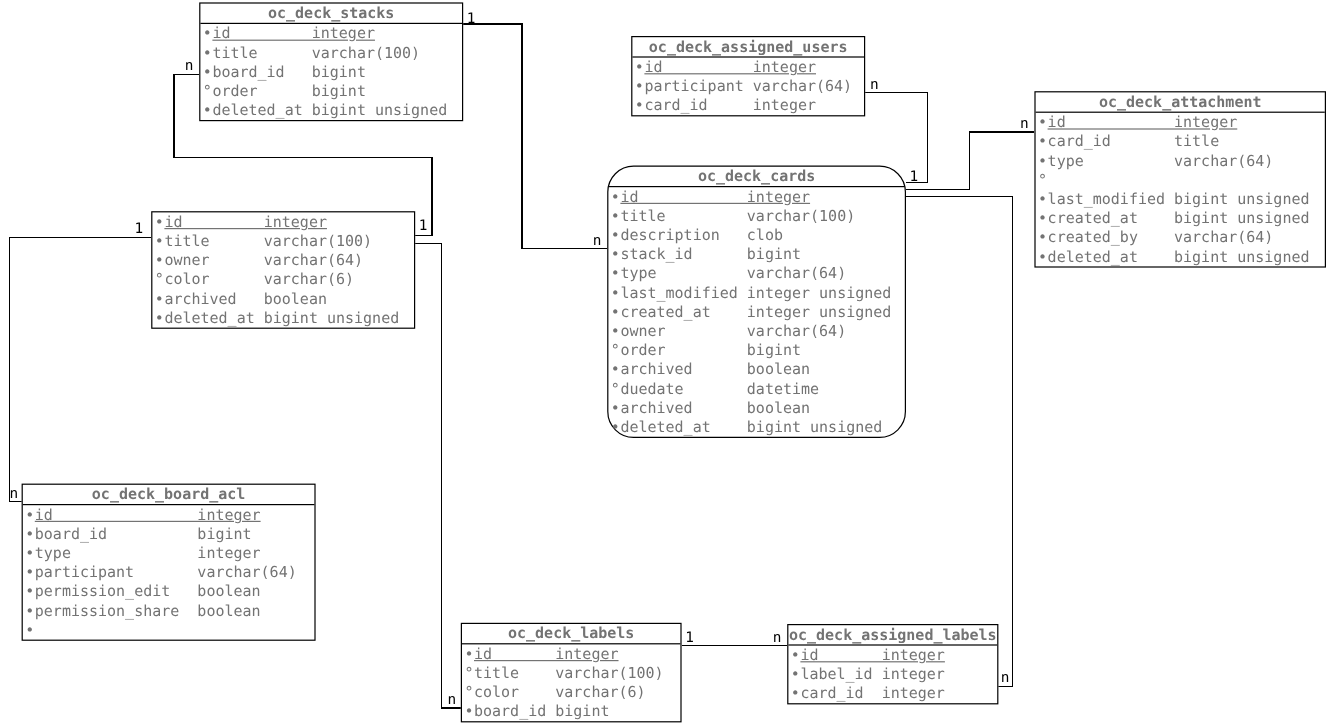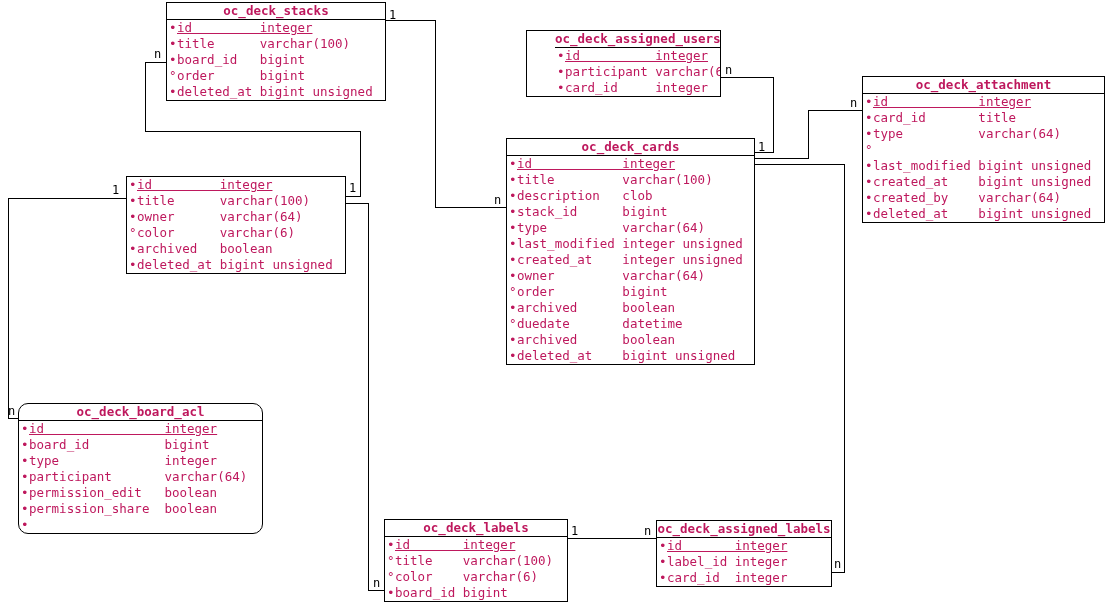--- a/index.html
+++ b/index.html
@@ -22,21 +22,21 @@
     fill: none;
     stroke: #000000;
     stroke-width: 1;
     shape-rendering: crispEdges;
   }
   .table {
     position: absolute;
     background: #ffffff;
     border: 1px solid #000000;
     font-size: 12.5px;
-    color: #be185d;
+    color: #737373;
   }
   .thead {
     font-weight: bold;
     text-align: center;
     border-bottom: 1px solid #000000;
     height: 17px;
     line-height: 16px;
     overflow: hidden;
     white-space: pre;
   }
@@ -79,38 +79,38 @@
     </svg>
   <div id="tables">
       <div class="table" style="left: 166px; top: 2px; width: 220px;">
         <div class="thead">oc_deck_stacks</div>
         <div class="trow"><span class="bullet">•</span><span class="ftext pk">id         integer</span></div>
         <div class="trow"><span class="bullet">•</span><span class="ftext">title      varchar(100)</span></div>
         <div class="trow"><span class="bullet">•</span><span class="ftext">board_id   bigint</span></div>
         <div class="trow"><span class="bullet">°</span><span class="ftext">order      bigint</span></div>
         <div class="trow"><span class="bullet">•</span><span class="ftext">deleted_at bigint unsigned</span></div>
       </div>
-      <div class="table" style="left: 526px; top: 30px; width: 195px; padding-left: 28px;">
+      <div class="table" style="left: 526px; top: 30px; width: 195px;">
         <div class="thead">oc_deck_assigned_users</div>
         <div class="trow"><span class="bullet">•</span><span class="ftext pk">id          integer</span></div>
         <div class="trow"><span class="bullet">•</span><span class="ftext">participant varchar(64)</span></div>
         <div class="trow"><span class="bullet">•</span><span class="ftext">card_id     integer</span></div>
       </div>
       <div class="table" style="left: 862px; top: 76px; width: 243px;">
         <div class="thead">oc_deck_attachment</div>
         <div class="trow"><span class="bullet">•</span><span class="ftext pk">id            integer</span></div>
         <div class="trow"><span class="bullet">•</span><span class="ftext">card_id       title</span></div>
         <div class="trow"><span class="bullet">•</span><span class="ftext">type          varchar(64)</span></div>
         <div class="trow"><span class="bullet">°</span></div>
         <div class="trow"><span class="bullet">•</span><span class="ftext">last_modified bigint unsigned</span></div>
         <div class="trow"><span class="bullet">•</span><span class="ftext">created_at    bigint unsigned</span></div>
         <div class="trow"><span class="bullet">•</span><span class="ftext">created_by    varchar(64)</span></div>
         <div class="trow"><span class="bullet">•</span><span class="ftext">deleted_at    bigint unsigned</span></div>
       </div>
-      <div class="table" style="left: 506px; top: 138px; width: 249px;">
+      <div class="table" style="left: 506px; top: 138px; width: 249px; border-radius: 22px;">
         <div class="thead">oc_deck_cards</div>
         <div class="trow"><span class="bullet">•</span><span class="ftext pk">id            integer</span></div>
         <div class="trow"><span class="bullet">•</span><span class="ftext">title         varchar(100)</span></div>
         <div class="trow"><span class="bullet">•</span><span class="ftext">description   clob</span></div>
         <div class="trow"><span class="bullet">•</span><span class="ftext">stack_id      bigint</span></div>
         <div class="trow"><span class="bullet">•</span><span class="ftext">type          varchar(64)</span></div>
         <div class="trow"><span class="bullet">•</span><span class="ftext">last_modified integer unsigned</span></div>
         <div class="trow"><span class="bullet">•</span><span class="ftext">created_at    integer unsigned</span></div>
         <div class="trow"><span class="bullet">•</span><span class="ftext">owner         varchar(64)</span></div>
         <div class="trow"><span class="bullet">°</span><span class="ftext">order         bigint</span></div>
@@ -120,21 +120,21 @@
         <div class="trow"><span class="bullet">•</span><span class="ftext">deleted_at    bigint unsigned</span></div>
       </div>
       <div class="table" style="left: 126px; top: 176px; width: 220px;">
         <div class="trow"><span class="bullet">•</span><span class="ftext pk">id         integer</span></div>
         <div class="trow"><span class="bullet">•</span><span class="ftext">title      varchar(100)</span></div>
         <div class="trow"><span class="bullet">•</span><span class="ftext">owner      varchar(64)</span></div>
         <div class="trow"><span class="bullet">°</span><span class="ftext">color      varchar(6)</span></div>
         <div class="trow"><span class="bullet">•</span><span class="ftext">archived   boolean</span></div>
         <div class="trow"><span class="bullet">•</span><span class="ftext">deleted_at bigint unsigned</span></div>
       </div>
-      <div class="table" style="left: 18px; top: 403px; width: 245px; border-radius: 10px;">
+      <div class="table" style="left: 18px; top: 403px; width: 245px;">
         <div class="thead">oc_deck_board_acl</div>
         <div class="trow"><span class="bullet">•</span><span class="ftext pk">id                integer</span></div>
         <div class="trow"><span class="bullet">•</span><span class="ftext">board_id          bigint</span></div>
         <div class="trow"><span class="bullet">•</span><span class="ftext">type              integer</span></div>
         <div class="trow"><span class="bullet">•</span><span class="ftext">participant       varchar(64)</span></div>
         <div class="trow"><span class="bullet">•</span><span class="ftext">permission_edit   boolean</span></div>
         <div class="trow"><span class="bullet">•</span><span class="ftext">permission_share  boolean</span></div>
         <div class="trow"><span class="bullet">•</span></div>
       </div>
       <div class="table" style="left: 384px; top: 519px; width: 184px;">

